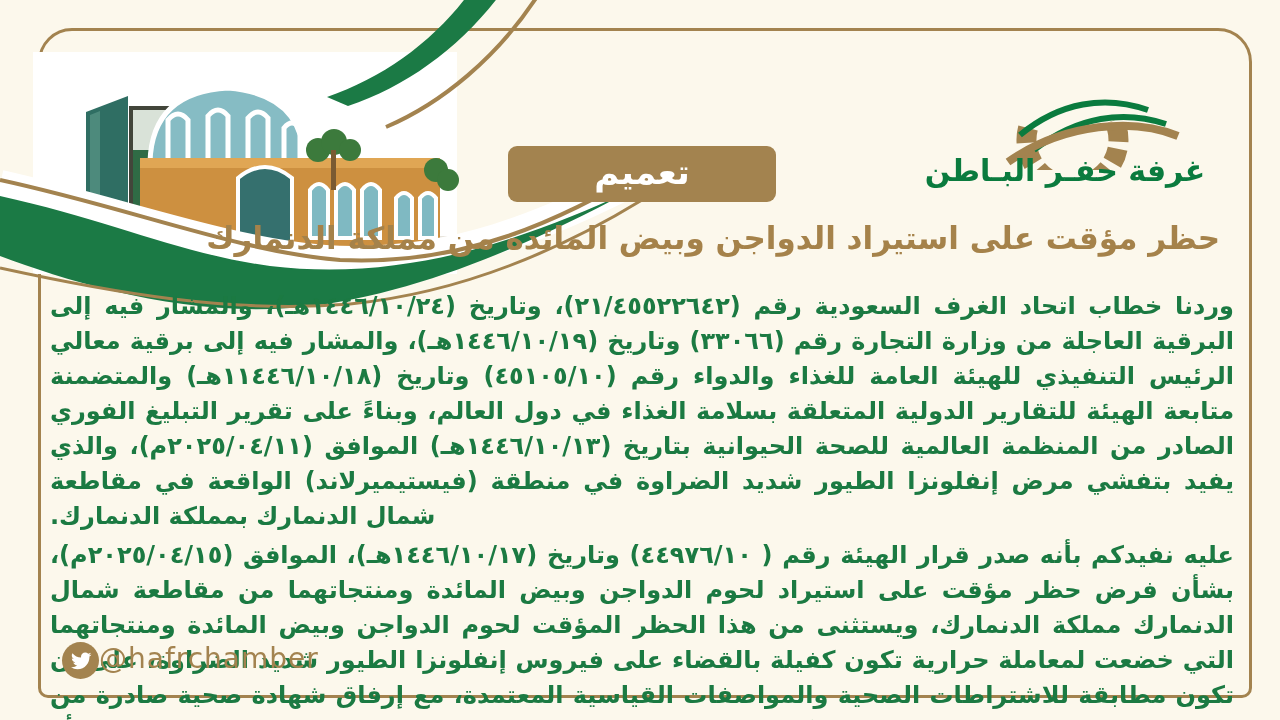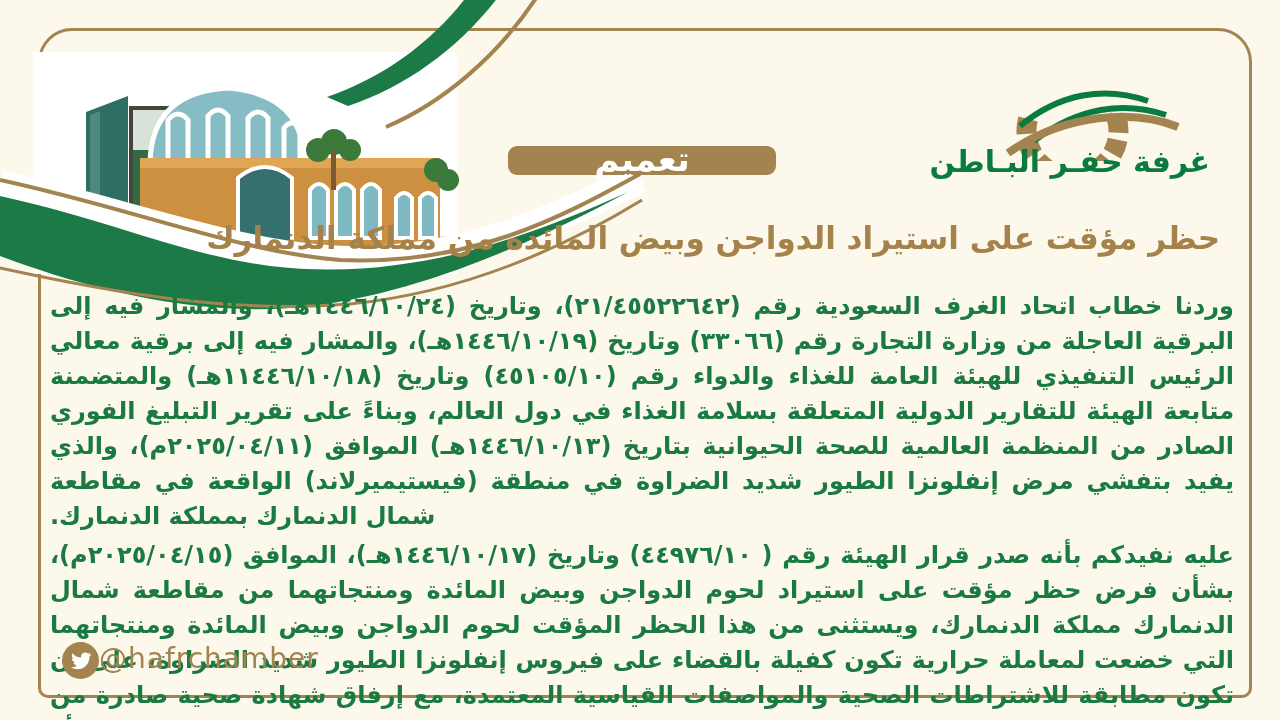--- a/index.html
+++ b/index.html
@@ -12,33 +12,33 @@
   
   #frame{
     left:38px;top:28px;width:1208px;height:664px;
     border:3px solid #a3834f;
     border-radius:34px 34px 10px 10px;
     background:transparent;
   }
   
   #deco{left:0;top:0;width:680px;height:345px;}
   
-  #logo{left:920px;top:41px;width:290px;height:168px;}
+  #logo{left:920px;top:50px;width:290px;height:168px;text-align:center;}
   #logo svg{position:absolute;left:0;top:0;}
   #logo .ar{
     position:absolute;left:0;right:0;bottom:30px;
     color:#0a7b3e;font-weight:bold;font-size:30px;direction:rtl;
   }
   #logo .en{
     position:absolute;left:0;right:0;bottom:6px;
     color:#0a7b3e;font-weight:bold;font-size:14px;letter-spacing:3px;
   }
   
   #banner{
-    left:508px;top:146px;width:268px;height:29px;
+    left:508px;top:146px;width:268px;height:56px;
     background:#a3834f;border-radius:9px;
     color:#ffffff;font-size:34px;font-weight:bold;
     display:flex;align-items:center;justify-content:center;
     direction:rtl;line-height:1;padding-bottom:4px;box-sizing:border-box;
   }
   
   #title{
     left:60px;top:220px;width:1160px;
     text-align:right;direction:rtl;
     color:#a5824a;font-size:31px;font-weight:bold;

